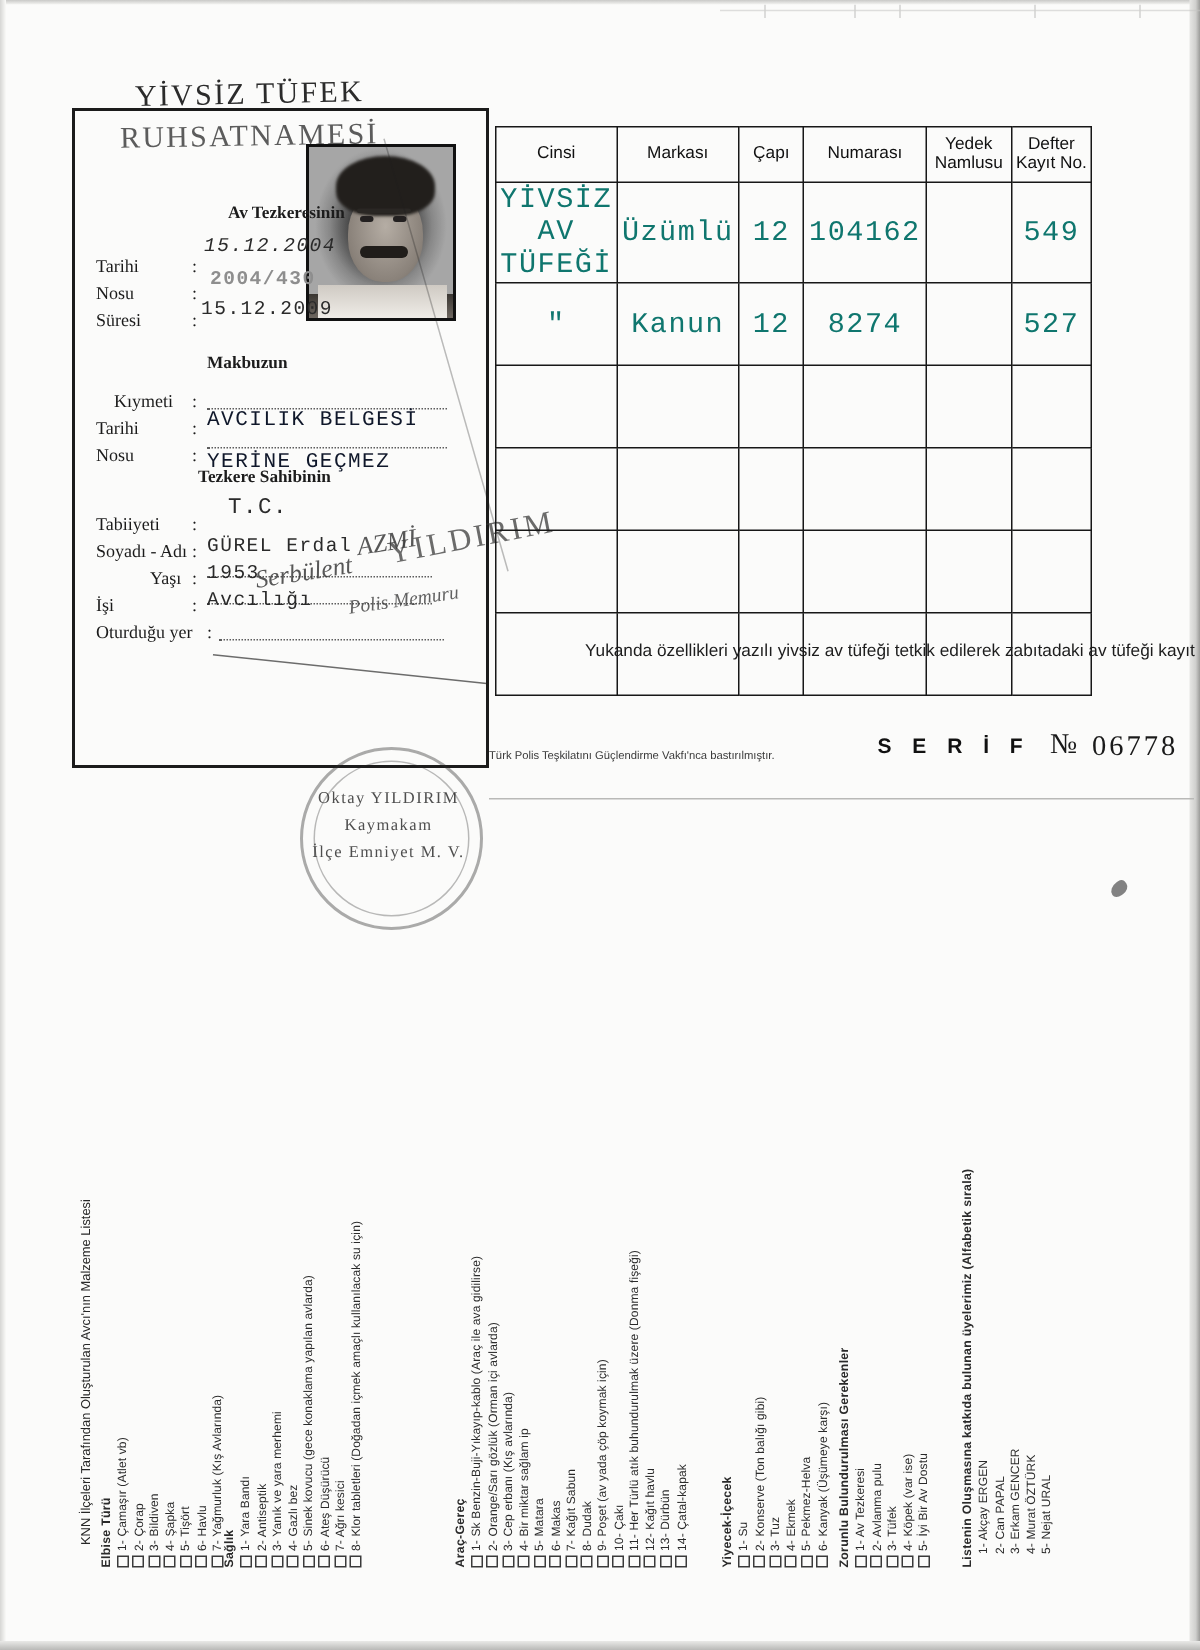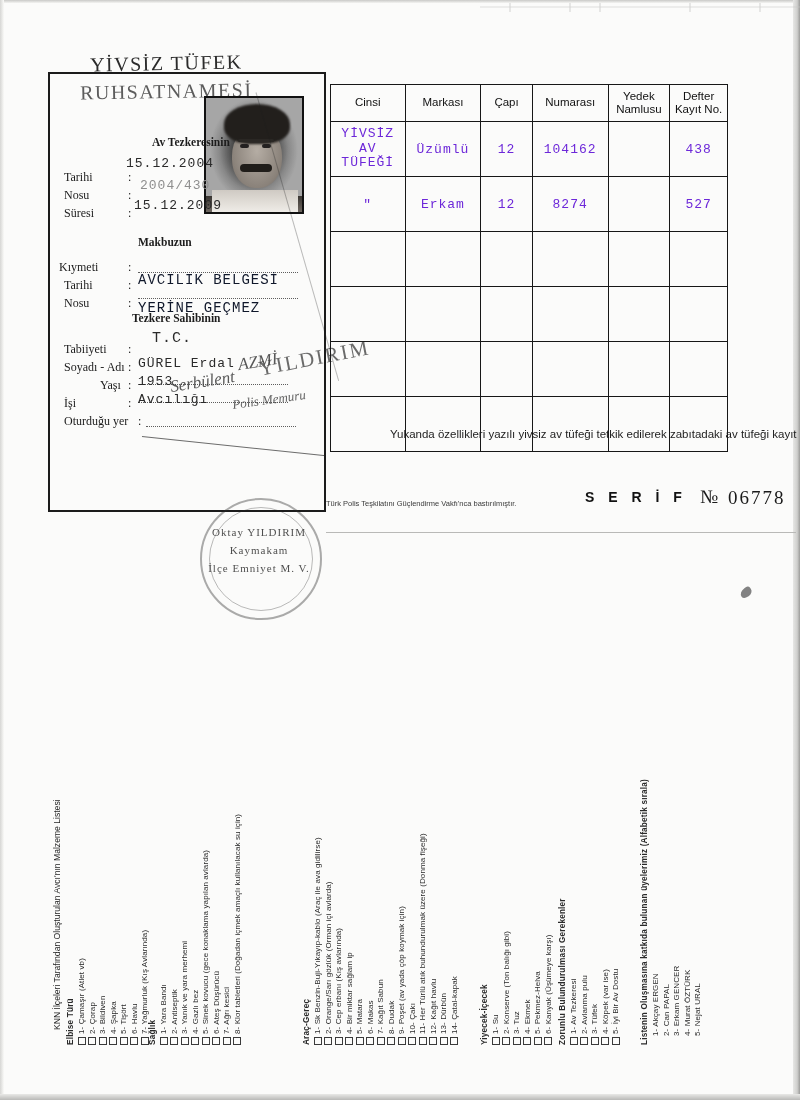--- a/index.html
+++ b/index.html
@@ -73,21 +73,21 @@
     border:1px solid rgba(40,40,40,.45);}
   .stamp-txt{position:absolute;width:118px;text-align:center;font-size:11px;
     color:rgba(35,35,35,.8);font-family:"Liberation Serif",serif;letter-spacing:1px;}
   .strike{position:absolute;background:rgba(30,30,30,.65);height:1px;transform-origin:left center;}
 
   
   .tbl{position:absolute;left:330px;top:84px;width:398px;border-collapse:collapse;}
   .tbl th,.tbl td{border:1px solid #171717;height:52px;text-align:center;vertical-align:middle;}
   .tbl th{height:34px;font-size:11.5px;font-weight:normal;color:#111;
     font-family:"Liberation Sans",sans-serif;line-height:1.15;}
-  .tbl td{font-family:"Liberation Mono",monospace;font-size:13px;color:#6d28d9;letter-spacing:1px;}
+  .tbl td{font-family:"Liberation Mono",monospace;font-size:19px;color:#0f766e;letter-spacing:1px;}
   .tbl td.tall{line-height:1.12;}
   .c1{width:82px;} .c2{width:84px;} .c3{width:62px;} .c4{width:84px;} .c5{width:66px;} .c6{width:68px;}
 
   .note{position:absolute;left:390px;top:428px;width:420px;font-size:11.5px;
     color:#1d1d1d;font-family:"Liberation Sans",sans-serif;white-space:nowrap;overflow:hidden;}
   .footprint{position:absolute;left:326px;top:499px;font-size:7.5px;color:#3a3a3a;
     font-family:"Liberation Sans",sans-serif;}
   .serie{position:absolute;left:585px;top:489px;font-size:14px;font-weight:bold;
     letter-spacing:5px;color:#111;font-family:"Liberation Sans",sans-serif;}
   .nolabel{position:absolute;left:700px;top:486px;font-size:19px;color:#1a1a1a;
@@ -144,27 +144,27 @@
     </div>
 
     <div class="sec-h" style="left:72px;top:62px;margin-left:30px;">Av Tezkeresinin</div>
 
     <div class="lbl" style="left:14px;top:96px;">Tarihi</div>
     <div class="lbl" style="left:14px;top:114px;">Nosu</div>
     <div class="lbl" style="left:14px;top:132px;">Süresi</div>
     <div class="colon" style="left:78px;top:96px;">:</div>
     <div class="colon" style="left:78px;top:114px;">:</div>
     <div class="colon" style="left:78px;top:132px;">:</div>
-    <div class="hw" style="left:76px;top:82px;">15.12.2004</div>
-    <div class="hw light" style="left:90px;top:104px;">2004/430</div>
+    <div class="hw" style="left:86px;top:82px;font-style:italic;">15.12.2004</div>
+    <div class="hw light" style="left:90px;top:104px;font-weight:bold;">2004/430</div>
     <div class="hw" style="left:84px;top:124px;">15.12.2009</div>
 
     <div class="sec-h" style="left:88px;top:162px;">Makbuzun</div>
 
-    <div class="lbl" style="left:9px;top:186px;">Kıymeti</div>
+    <div class="lbl" style="left:26px;top:186px;">Kıymeti</div>
     <div class="lbl" style="left:14px;top:204px;">Tarihi</div>
     <div class="lbl" style="left:14px;top:222px;">Nosu</div>
     <div class="colon" style="left:78px;top:186px;">:</div>
     <div class="colon" style="left:78px;top:204px;">:</div>
     <div class="colon" style="left:78px;top:222px;">:</div>
     <div class="dots" style="left:88px;top:186px;width:160px;"></div>
     <div class="hw faint" style="left:88px;top:198px;font-size:14px;">AVCILIK BELGESİ</div>
     <div class="dots" style="left:88px;top:212px;width:160px;"></div>
     <div class="hw faint" style="left:88px;top:226px;font-size:14px;">YERİNE GEÇMEZ</div>
 
@@ -224,25 +224,25 @@
       <tr>
         <td class="tall">
           <div>YİVSİZ</div>
           <div>AV</div>
           <div>TÜFEĞİ</div>
         </td>
         <td>Üzümlü</td>
         <td>12</td>
         <td>104162</td>
         <td></td>
-        <td>438</td>
+        <td>549</td>
       </tr>
       <tr>
         <td>"</td>
-        <td>Erkam</td>
+        <td>Kanun</td>
         <td>12</td>
         <td>8274</td>
         <td></td>
         <td>527</td>
       </tr>
       <tr>
         <td></td>
         <td></td>
         <td></td>
         <td></td>

